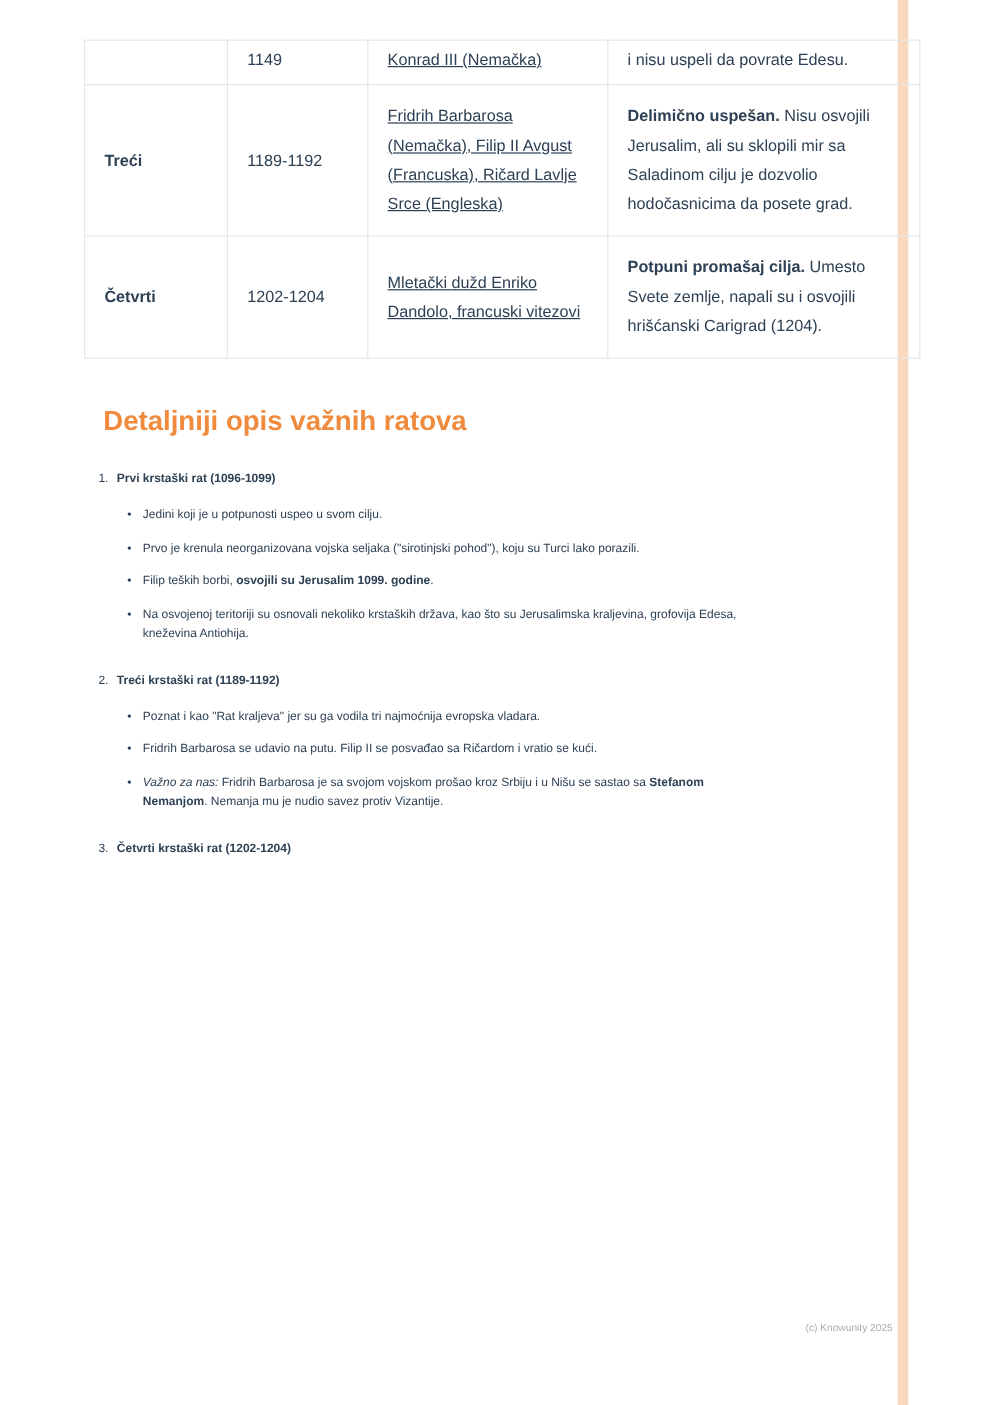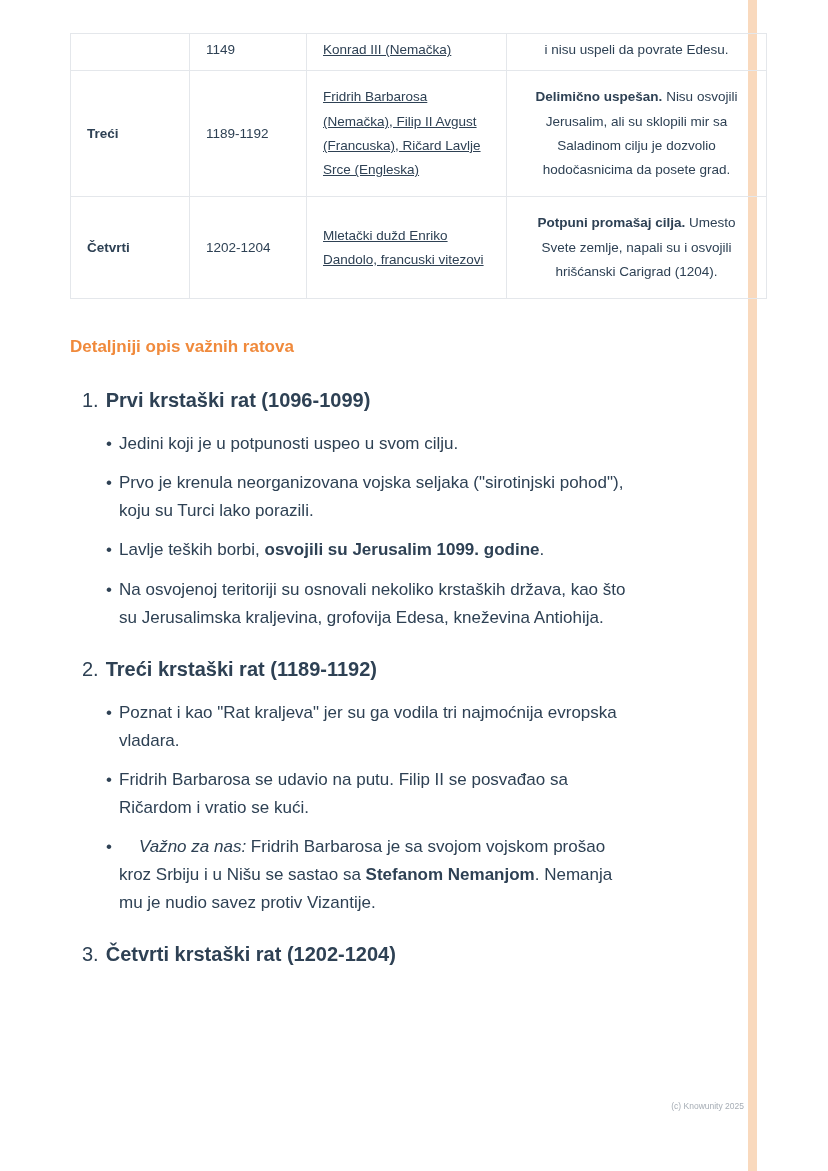--- a/index.html
+++ b/index.html
@@ -14,42 +14,42 @@
   .content { position:absolute; left:70px; top:33px; width:564px; }
 
   
   table.crusades { border-collapse:collapse; width:100%; table-layout:fixed; font-size:13.5px;border-radius:23px; }
   table.crusades td {
     border:1px solid #e4e7eb; padding:14px 16px; vertical-align:middle; line-height:1.8;
   }
   .col-name  { width:86px;  font-weight:bold; }
   .col-years { width:84px; }
   .col-lead  { width:167px;text-decoration:underline; }
-  .col-out   { width:227px;text-align:center; }
+  .col-out   { width:227px; }
   tr.row-partial td { padding-top:6px; padding-bottom:10px; line-height:1.5; }
 
   
   .section-heading {
-    margin:38px 0 0 0; font-size:17px; font-weight:bold; color:#f08a3c;
+    margin:38px 0 0 16px; font-size:23px; font-weight:bold; color:#f08a3c;
   }
   ol.outline { list-style:none; margin:28px 0 0 0; padding:0; }
   .numbered-item { margin:0 0 6px 0; }
-  .item-head { padding-left:12px; font-size:20px; line-height:1.5; }
+  .item-head { padding-left:12px; font-size:10px; line-height:1.5; }
   .item-head .num { margin-right:7px; }
   .item-title { font-weight:bold; }
   ul.bullets { list-style:none; margin:15px 0 22px 0; padding:0; }
   ul.bullets li {
     position:relative; padding-left:49px; margin-bottom:11px;
-    font-size:17px; line-height:1.65;
+    font-size:10px; line-height:1.65;
   }
   ul.bullets li::before {
     content:"\2022"; position:absolute; left:36px; top:0; color:#2e4154;
   }
   .b { font-weight:bold; }
-  .i { font-style:italic;margin-left:20px; }
+  .i { font-style:italic; }
 
   .copyright {
     position:absolute; top:1101px; right:84px;
     font-size:8.5px; color:#a6adb5;
   }
 </style>
 </head>
 <body>
 
 <div class="page">
@@ -83,21 +83,21 @@
 
     <h2 class="section-heading">Detaljniji opis važnih ratova</h2>
 
     <ol class="outline">
 
       <li class="numbered-item">
         <div class="item-head"><span class="num">1.</span><span class="item-title">Prvi krstaški rat (1096-1099)</span></div>
         <ul class="bullets">
           <li><span>Jedini koji je u potpunosti uspeo u svom cilju.</span></li>
           <li><span>Prvo je krenula neorganizovana vojska seljaka ("sirotinjski pohod"), koju su Turci lako porazili.</span></li>
-          <li><span>Lavlje teških borbi, </span><span class="b">osvojili su Jerusalim 1099. godine</span><span>.</span></li>
+          <li><span>Filip teških borbi, </span><span class="b">osvojili su Jerusalim 1099. godine</span><span>.</span></li>
           <li><span>Na osvojenoj teritoriji su osnovali nekoliko krstaških država, kao što su Jerusalimska kraljevina, grofovija Edesa, kneževina Antiohija.</span></li>
         </ul>
       </li>
 
       <li class="numbered-item">
         <div class="item-head"><span class="num">2.</span><span class="item-title">Treći krstaški rat (1189-1192)</span></div>
         <ul class="bullets">
           <li><span>Poznat i kao "Rat kraljeva" jer su ga vodila tri najmoćnija evropska vladara.</span></li>
           <li><span>Fridrih Barbarosa se udavio na putu. Filip II se posvađao sa Ričardom i vratio se kući.</span></li>
           <li><span class="i">Važno za nas:</span><span> Fridrih Barbarosa je sa svojom vojskom prošao kroz Srbiju i u Nišu se sastao sa </span><span class="b">Stefanom Nemanjom</span><span>. Nemanja mu je nudio savez protiv Vizantije.</span></li>

